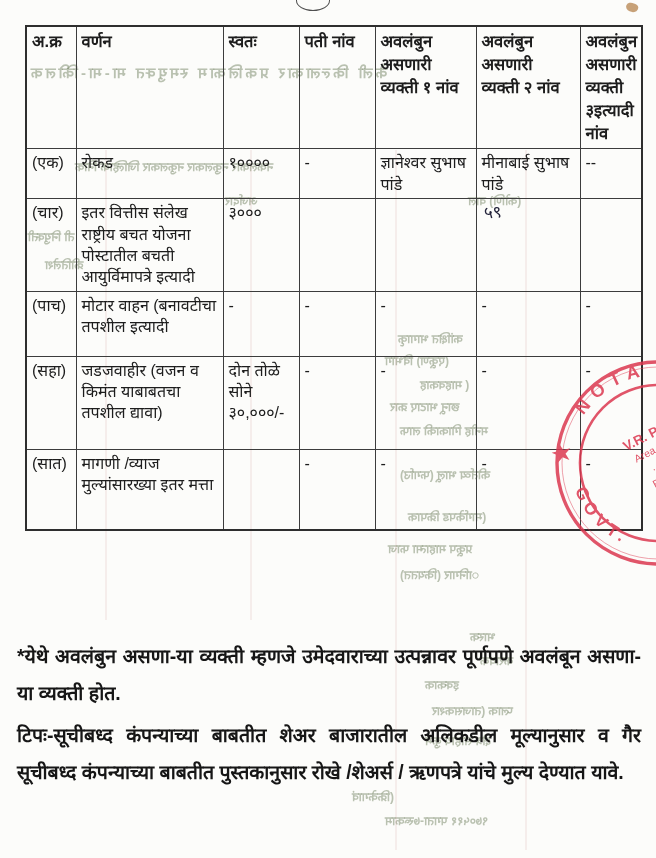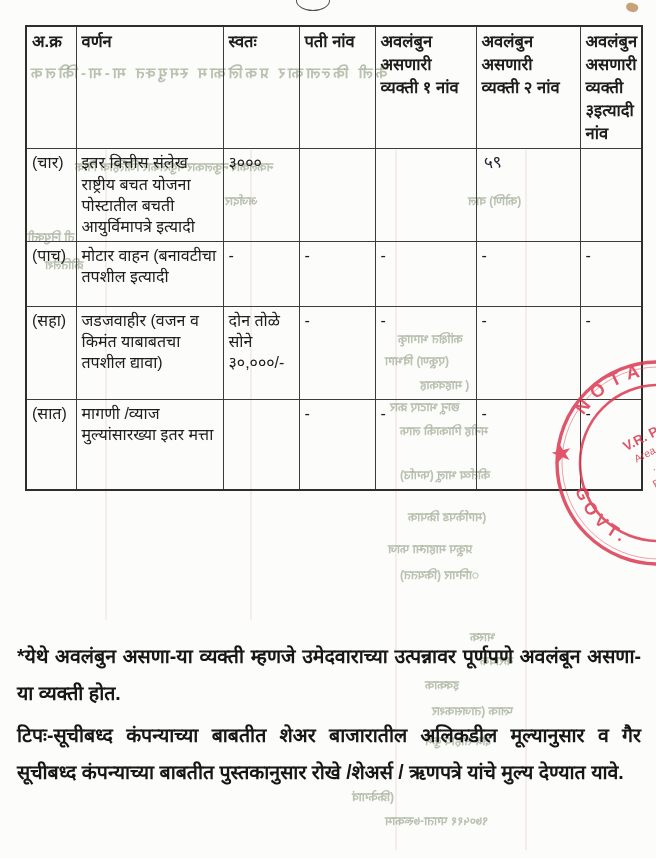--- a/index.html
+++ b/index.html
@@ -15,21 +15,21 @@
   .artifact-speck{position:absolute;left:626px;top:3px;width:12px;height:9px;background:#b98a58;
          border-radius:55% 40% 60% 50%;transform:rotate(25deg);opacity:.8;z-index:2;}
   
   table.assets{position:absolute;left:25px;top:25px;width:616px;border-collapse:collapse;table-layout:fixed;
          z-index:3;border:2px solid #2e2e2e;}
   .assets td,.assets th{border:1.4px solid #3c3c3c;vertical-align:top;padding:3px 5px;font-size:16px;
          line-height:1.33;text-align:left;font-weight:400;color:#1d1d1d;}
   .assets th{font-weight:700;font-size:16.5px;line-height:1.4;}
   .desc{text-align:justify;}
   tr.hrow{height:115px;padding-left:41px;} tr.r0{height:50px;} tr.r1{height:70px;} tr.r2{height:44px;} tr.r3{height:88px;}
-  tr.r4{height:65px;} tr.r5{height:93px;} tr.r6{height:91px;}
+  tr.r4{height:65px;} tr.r5{height:93px;} tr.r6{height:81px;}
   .hand{display:inline-block;transform:rotate(-5deg);font-size:17px;color:#23233a;padding-left:2px;}
   
   .notes{position:absolute;left:17px;top:638px;width:624px;z-index:3;font-size:19.5px;font-weight:700;
          line-height:37px;color:#161616;}
   .notes p{margin:0 0 5px 0;text-align:justify;}
   
   .stamp{position:absolute;left:540px;top:340px;z-index:4;opacity:.85;}
   .stamp text{font-family:"Liberation Sans",sans-serif;fill:#dc3850;}
 </style>
 </head>
@@ -79,20 +79,29 @@
     </colgroup>
     <tbody>
         <tr class="hrow">
       <th>अ.क्र</th>
       <th>वर्णन</th>
       <th>स्वतः</th>
       <th>पती नांव</th>
       <th>अवलंबुन असणारी व्यक्ती १ नांव</th>
       <th>अवलंबुन असणारी व्यक्ती २ नांव</th>
       <th>अवलंबुन असणारी व्यक्ती ३इत्यादी नांव</th>
+    </tr>
+    <tr class="r0">
+      <td>(एक)</td>
+      <td class="desc">रोकड</td>
+      <td>१००००</td>
+      <td>-</td>
+      <td>ज्ञानेश्वर सुभाष पांडे</td>
+      <td>मीनाबाई सुभाष पांडे</td>
+      <td>--</td>
     </tr>
     <tr class="r3">
       <td>(चार)</td>
       <td class="desc">इतर वित्तीस संलेख राष्ट्रीय बचत योजना पोस्टातील बचती आयुर्विमापत्रे इत्यादी</td>
       <td>३०००</td>
       <td></td>
       <td></td>
       <td><span class="hand">५९</span></td>
       <td></td>
     </tr>

